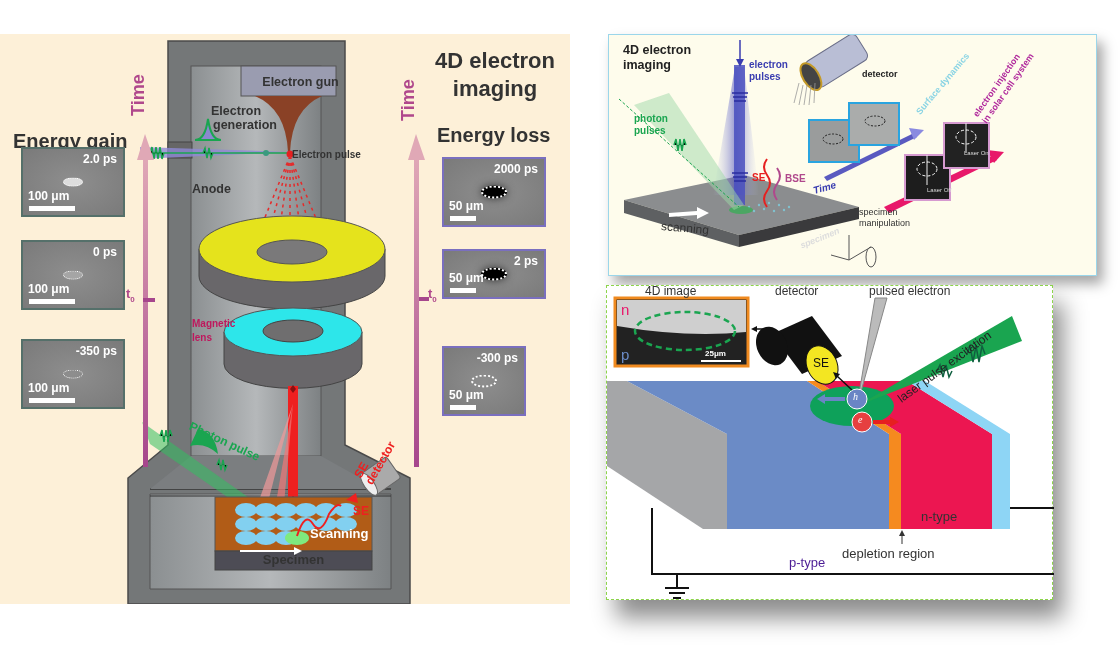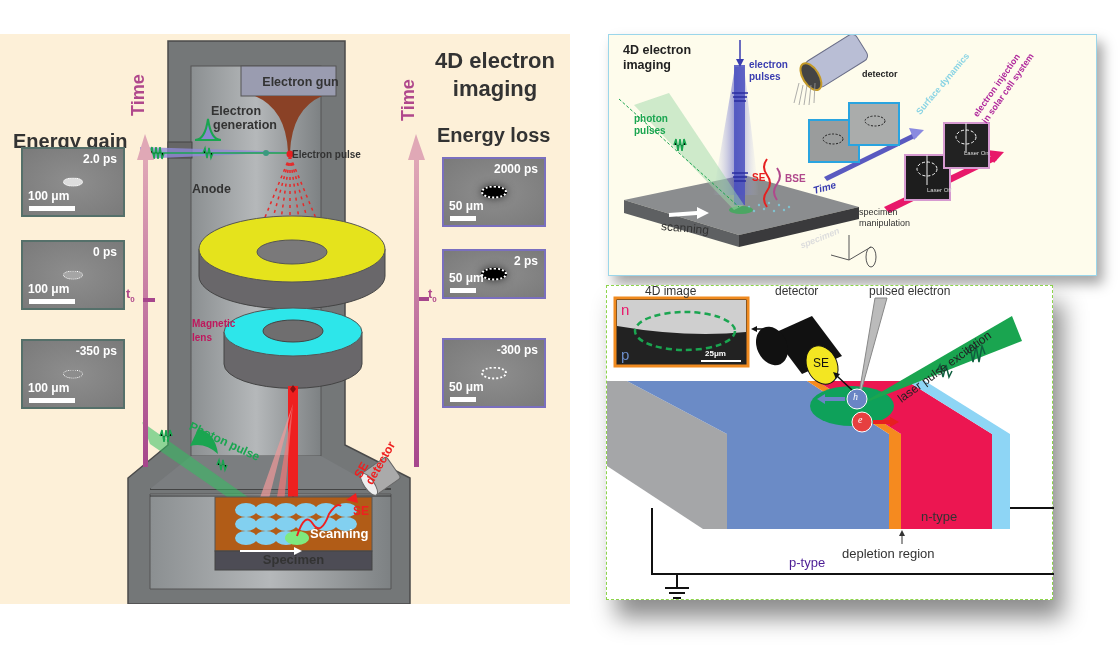--- a/index.html
+++ b/index.html
@@ -197,21 +197,21 @@
     <div style="position:absolute;left:50%;top:50%;transform:translate(-50%,-50%);width:26px;height:13px;border-radius:50%;border:2px dotted #fff;background:#000;box-shadow:0 0 8px #333;"></div>
     <div style="position:absolute;left:5px;bottom:12px;font:bold 12px 'Liberation Sans',sans-serif;color:#fff;">50 μm</div>
     <div style="position:absolute;left:6px;bottom:4px;width:26px;height:5px;background:#fff;"></div>
       </div>
       <div style="position: absolute; left: 442px; top: 215px; width: 104px; height: 50px; background: radial-gradient(rgb(142, 142, 142), rgb(122, 122, 122)); border: 2px solid rgb(122, 111, 191);">
         <div style="position:absolute;right:6px;top:3px;font:bold 12px 'Liberation Sans',sans-serif;color:#fff;">2 ps</div>
     <div style="position:absolute;left:50%;top:50%;transform:translate(-50%,-50%);width:26px;height:13px;border-radius:50%;border:2px dotted #fff;background:#000;box-shadow:0 0 8px #333;"></div>
     <div style="position:absolute;left:5px;bottom:12px;font:bold 12px 'Liberation Sans',sans-serif;color:#fff;">50 μm</div>
     <div style="position:absolute;left:6px;bottom:4px;width:26px;height:5px;background:#fff;"></div>
       </div>
-      <div style="position: absolute; left: 442px; top: 304px; width: 104px; height: 70px; background: radial-gradient(rgb(142, 142, 142), rgb(122, 122, 122)); border: 2px solid rgb(122, 111, 191); text-decoration: underline;">
+      <div style="position: absolute; left: 442px; top: 312px; width: 84px; height: 70px; background: radial-gradient(rgb(142, 142, 142), rgb(122, 122, 122)); border: 2px solid rgb(122, 111, 191); text-decoration: underline;">
         <div style="position:absolute;right:6px;top:3px;font:bold 12px 'Liberation Sans',sans-serif;color:#fff;">-300 ps</div>
     <div style="position:absolute;left:50%;top:50%;transform:translate(-50%,-50%);width:26px;height:13px;border-radius:50%;border:2px dotted #fff;"></div>
     <div style="position:absolute;left:5px;bottom:12px;font:bold 12px 'Liberation Sans',sans-serif;color:#fff;">50 μm</div>
     <div style="position:absolute;left:6px;bottom:4px;width:26px;height:5px;background:#fff;"></div>
       </div>
     </div>
 </div>
 
 <div id="rt">
 <svg width="489" height="242" viewBox="0 0 489 242">

